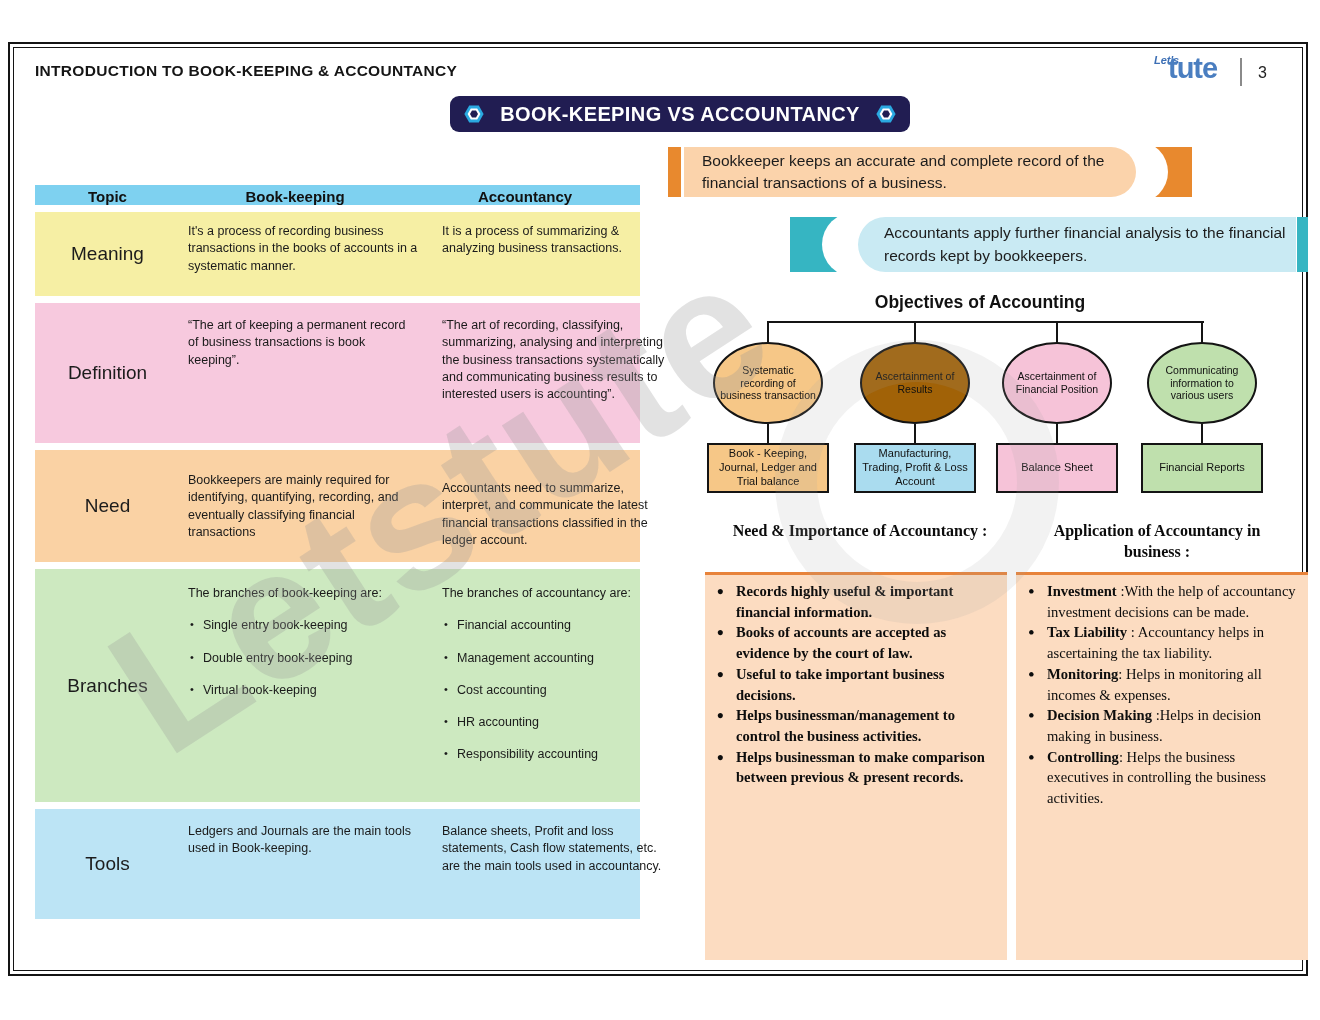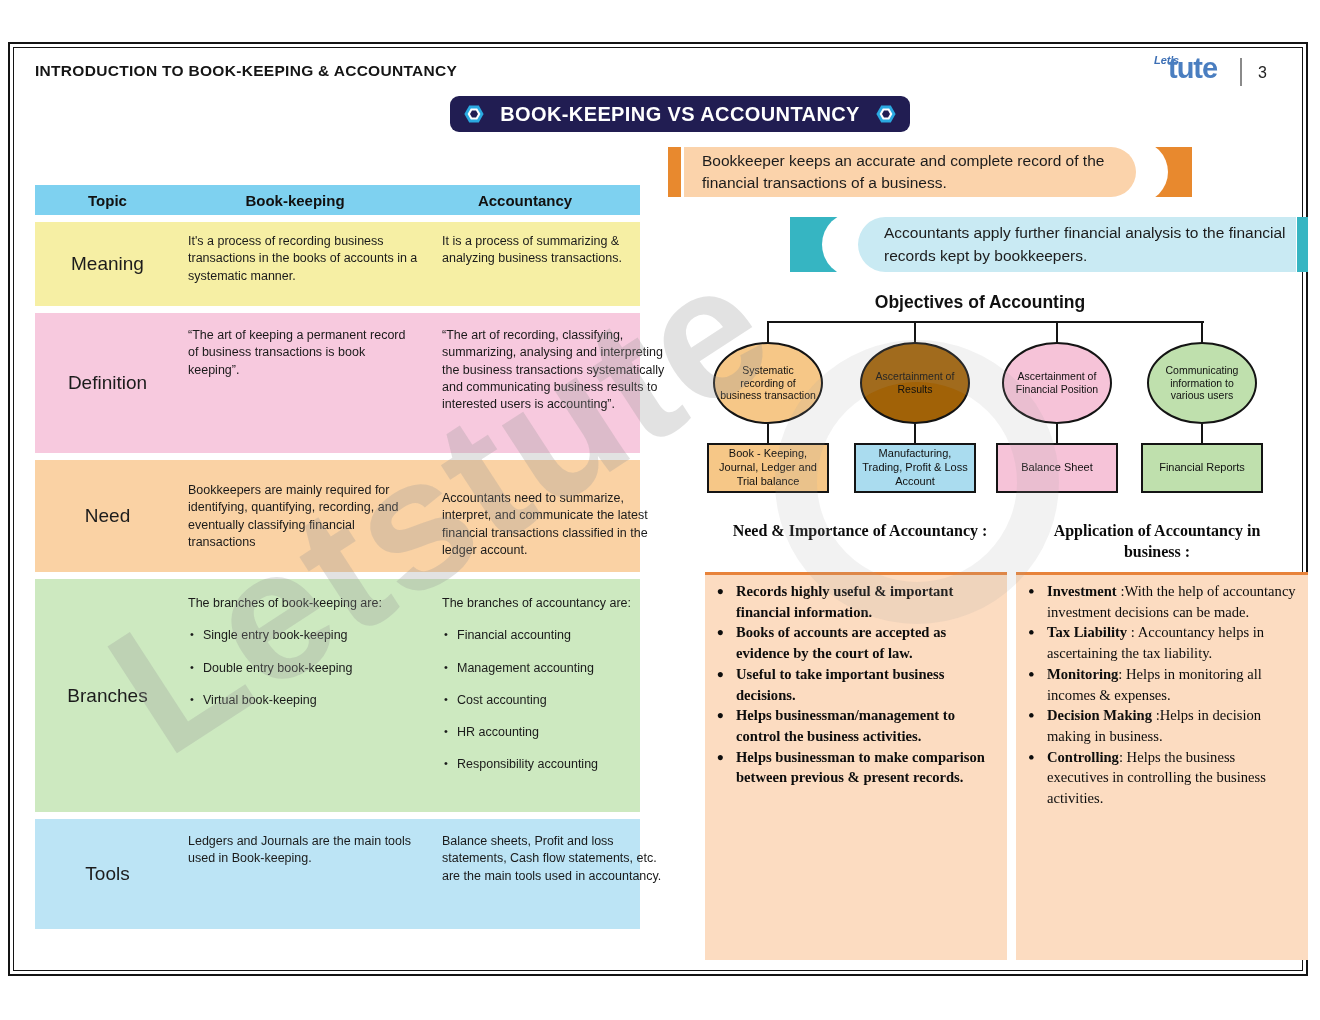--- a/index.html
+++ b/index.html
@@ -17,21 +17,21 @@
   .logo-sep{position:absolute;left:1240px;top:58px;width:2px;height:28px;background:#8a8a8a;}
   .page-num{position:absolute;left:1258px;top:64px;font-size:16px;color:#222;}
   
   .banner{position:absolute;left:450px;top:96px;width:460px;height:36px;background:#211d52;
           border-radius:9px;display:flex;align-items:center;justify-content:center;gap:16px;}
   .banner-text{color:#fff;font-size:20px;font-weight:700;letter-spacing:.4px;}
   .hexnut{width:20px;height:20px;display:block;}
   
   .tbl{position:absolute;left:35px;top:185px;width:605px;}
   .trow{display:flex;width:605px;}
-  .thead{height:30px;}
+  .thead{height:20px;align-items:flex-end;}
   .c-topic{width:145px;flex:none;display:flex;align-items:center;justify-content:center;text-align:center;}
   .c-bk{width:230px;flex:none;}
   .c-ac{width:230px;flex:none;}
   .thead .hcell{display:flex;align-items:center;justify-content:center;font-weight:700;font-size:15px;}
   .trow{margin-top:0;}
   .gap{height:7px;}
   .topic-label{font-size:19px;color:#1c1c1c;}
   .cellpad{padding:11px 16px 10px 8px;font-size:12.5px;line-height:1.38;color:#1a1a1a;}
   .blist{list-style:none;margin:0;padding:0;}
   .blist li{position:relative;padding-left:15px;margin-top:15px;}

